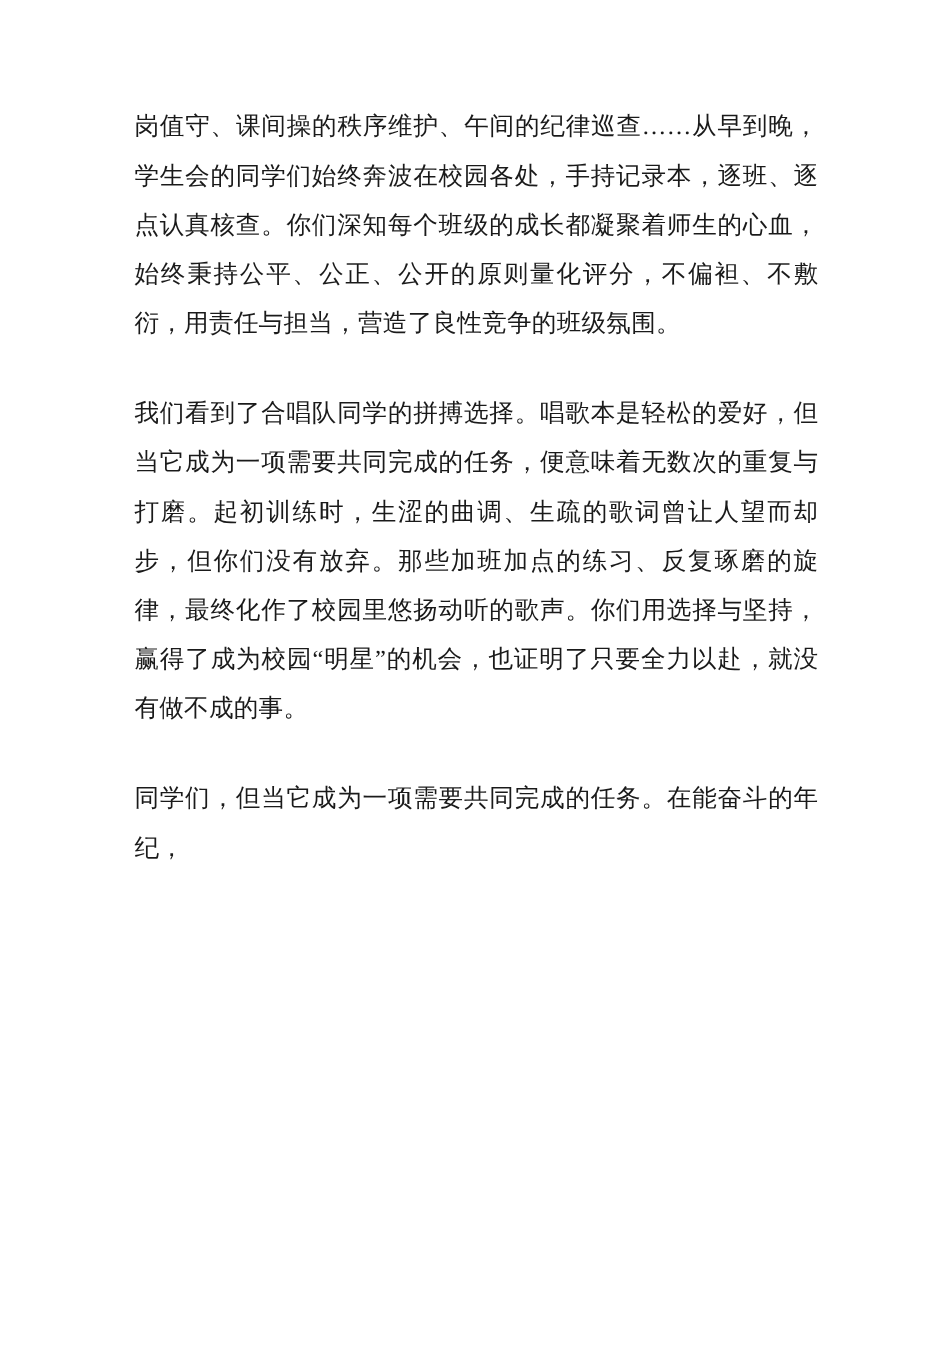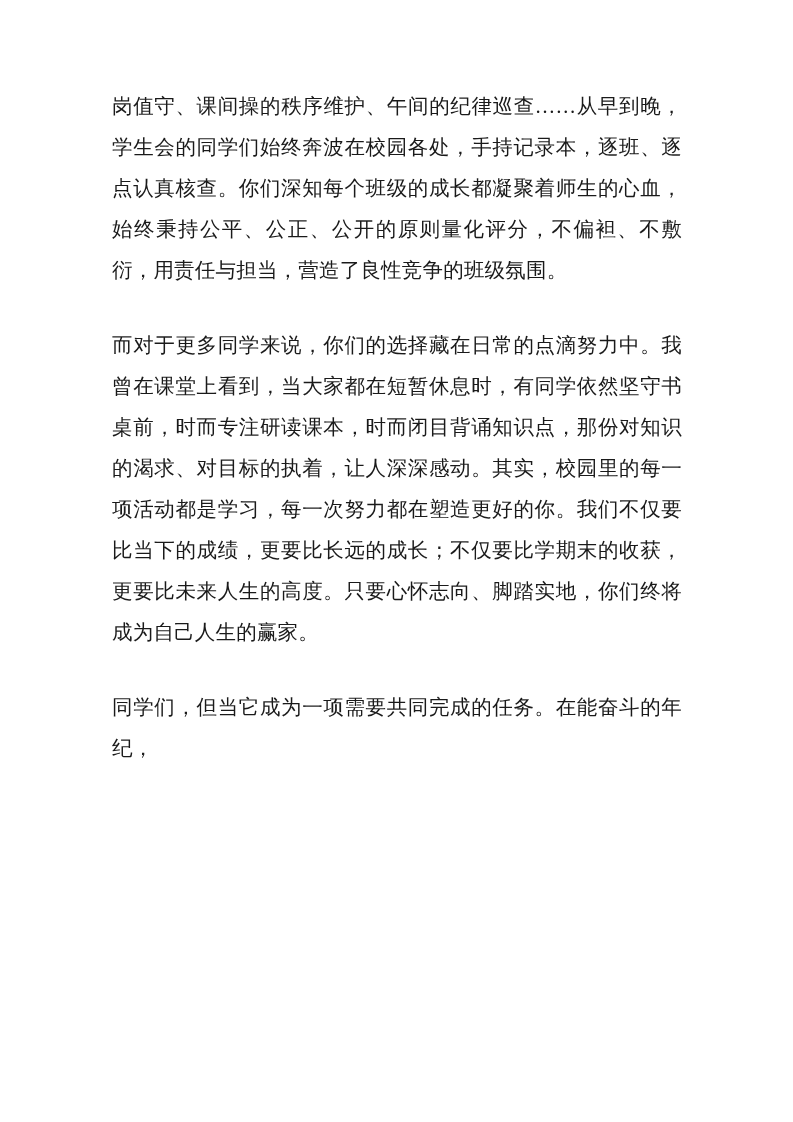--- a/index.html
+++ b/index.html
@@ -36,16 +36,16 @@
   .para:last-child {
     margin-bottom: 0;
   }
 </style>
 </head>
 <body>
 
 <div class="page">
   <div class="content">
     <p class="para">岗值守、课间操的秩序维护、午间的纪律巡查……从早到晚，学生会的同学们始终奔波在校园各处，手持记录本，逐班、逐点认真核查。你们深知每个班级的成长都凝聚着师生的心血，始终秉持公平、公正、公开的原则量化评分，不偏袒、不敷衍，用责任与担当，营造了良性竞争的班级氛围。</p>
-    <p class="para">而对于更多同学来说，你们的选择藏在日常的点滴努力中。我曾在课堂上看到，当大家都在短暂休息时，有同学依然坚守书桌前，时而专注研读课本，时而闭目背诵知识点，那份对知识的渴求、对目标的执着，让人深深感动。其实，校园里的每一项活动都是学习，每一次努力都在塑造更好的你。我们不仅要比当下的成绩，更要比长远的成长；不仅要比学期末的收获，更要比未来人生的高度。只要心怀志向、脚踏实地，你们终将成为自己人生的赢家。</p>
+    <p class="para">我们看到了合唱队同学的拼搏选择。唱歌本是轻松的爱好，但当它成为一项需要共同完成的任务，便意味着无数次的重复与打磨。起初训练时，生涩的曲调、生疏的歌词曾让人望而却步，但你们没有放弃。那些加班加点的练习、反复琢磨的旋律，最终化作了校园里悠扬动听的歌声。你们用选择与坚持，赢得了成为校园“明星”的机会，也证明了只要全力以赴，就没有做不成的事。</p>
     <p class="para">同学们，但当它成为一项需要共同完成的任务。在能奋斗的年纪，</p>
   </div>
 </div>
 
 </body></html>

